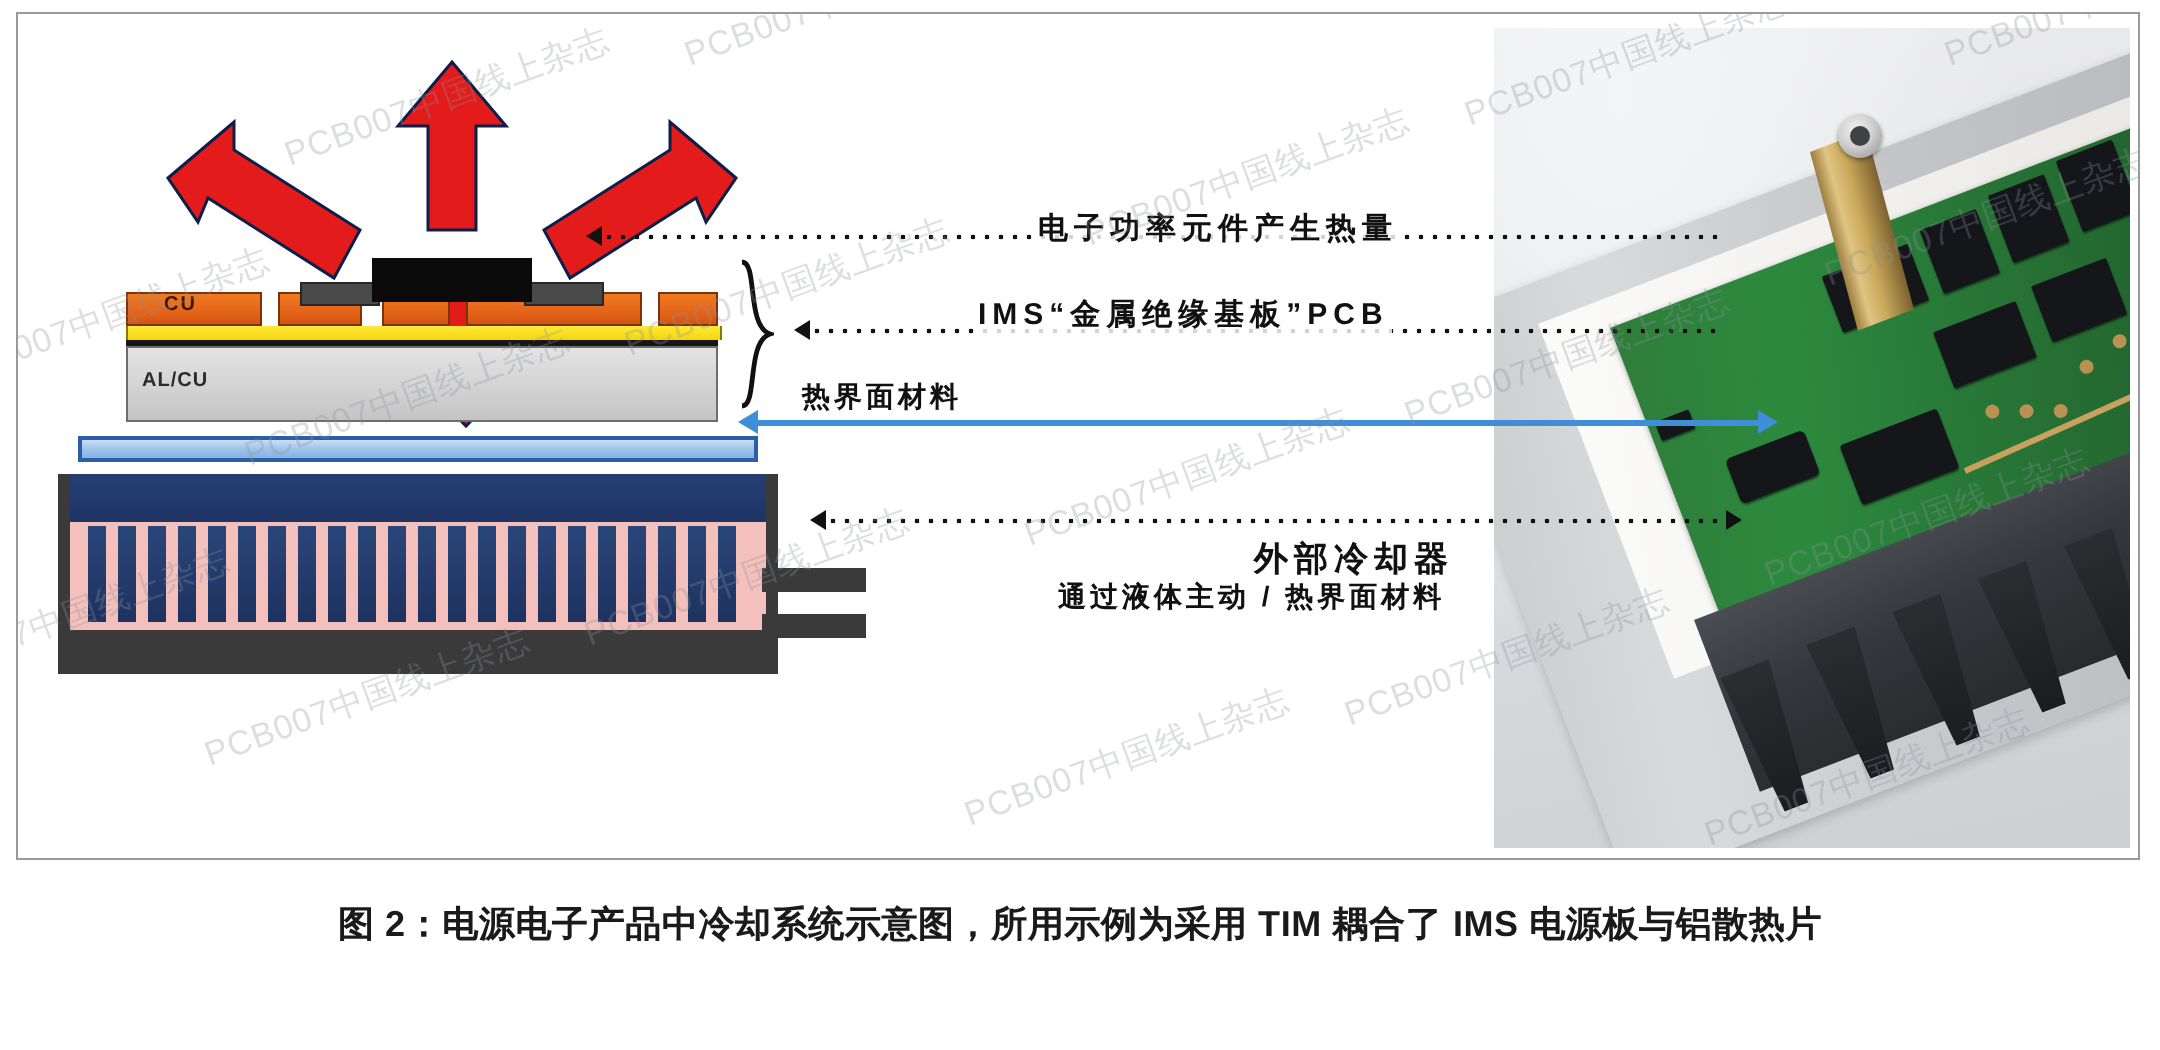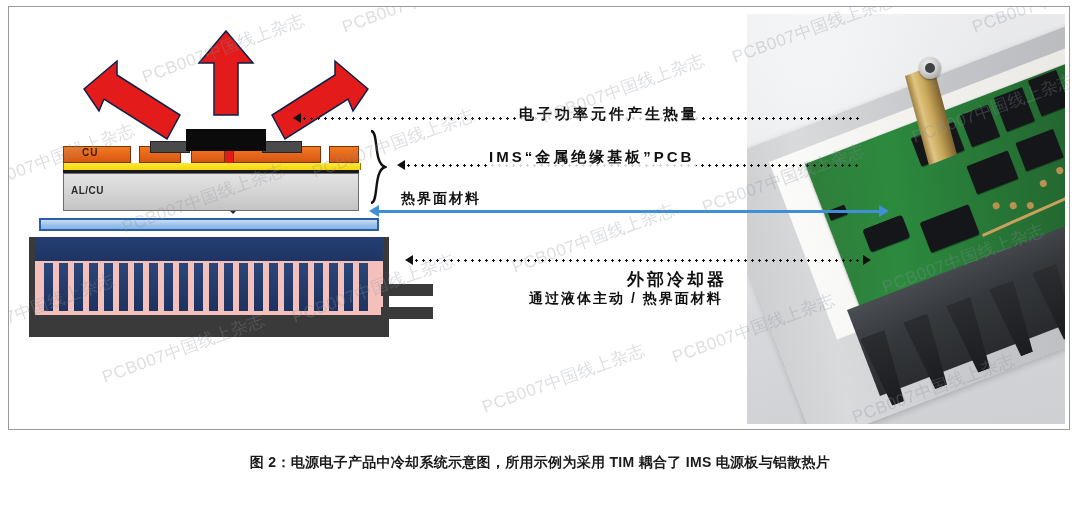--- a/index.html
+++ b/index.html
@@ -376,21 +376,21 @@
   
   #caption{
     position:absolute;
     left:0; top:448px;
     width:1080px;
     text-align:center;
     z-index:50;
   }
   .cap-line{
     font-family:"Liberation Sans","DejaVu Sans",sans-serif;
-    font-size:14px;
+    font-size:18px;
     font-weight:bold;
     color:#1a1a1a;
     line-height:28px;
     letter-spacing:.3px;
   }
 </style>
 </head>
 <body>
 
 <div id="figure-frame">

